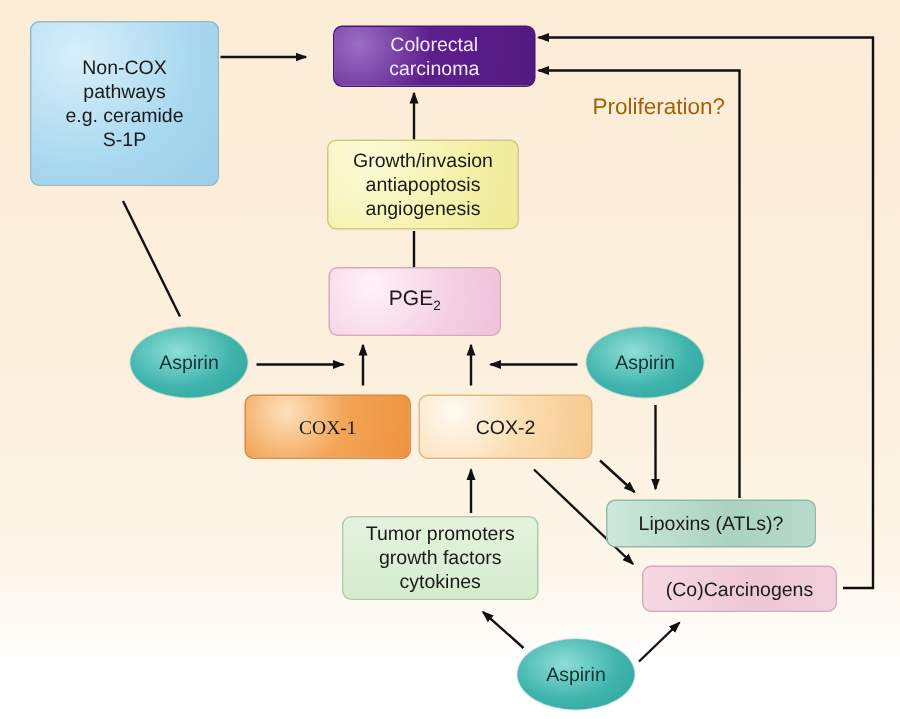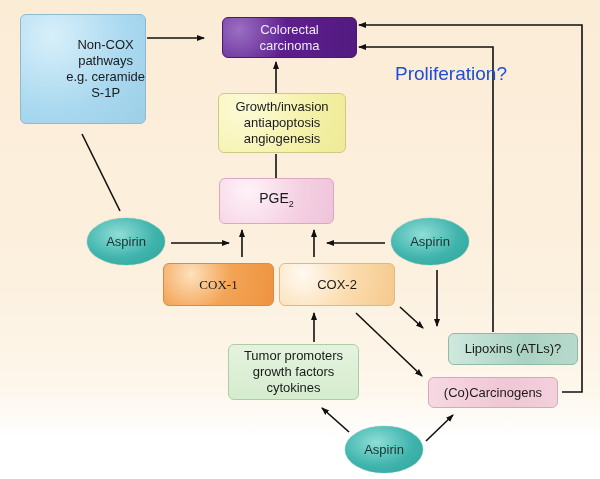--- a/index.html
+++ b/index.html
@@ -9,56 +9,56 @@
     background: linear-gradient(to bottom, #fbecd6 0%, #fcf0de 55%, #fdf6ea 80%, #ffffff 92%, #ffffff 100%);
   }
   svg.wires { position:absolute; left:0; top:0; width:600px; height:479px; }
   .box {
     position:absolute; box-sizing:border-box;
     display:flex; align-items:center; justify-content:center; text-align:center;
     border-radius:6px; font-size:13px; line-height:16px; color:#1a1a1a;
   }
   .noncox { left:20px; top:14px; width:126px; height:110px;
     background: radial-gradient(circle at 25% 20%, #d8effa 0%, #a8d8ef 60%, #9ccfe8 100%);
-    border:1px solid #8fb9cf; font-size:13px; line-height:16px;justify-content:flex-end; }
+    border:1px solid #8fb9cf; font-size:13px; line-height:16px; }
   .colorectal { left:208px; top:17px; width:135px; height:41px;
     background: radial-gradient(circle at 12% 30%, #9a6fc4 0%, #5e1f8e 40%, #521a80 100%);
     color:#f2e9fb; border:1px solid #4a1872;margin-left:14px; }
   .growth { left:218px; top:93px; width:128px; height:60px;
     background: radial-gradient(circle at 20% 20%, #fdfbd8 0%, #f4f1a8 60%, #eeea96 100%);
     border:1px solid #cdca86; }
   .pge2 { left:219px; top:178px; width:115px; height:46px;
     background: radial-gradient(circle at 25% 25%, #fff2f8 0%, #f4cfe2 60%, #efc3da 100%);
     border:1px solid #d8a9c0; font-size:14px; }
   .pge2 sub { font-size:9px; }
   .cox1 { left:163px; top:263px; width:111px; height:43px;
     background: radial-gradient(circle at 25% 25%, #fde1bc 0%, #f3a456 45%, #ee933f 100%);
     border:1px solid #d98a45;font-family:Liberation Serif, serif; }
   .cox2 { left:279px; top:263px; width:116px; height:43px;
     background: radial-gradient(circle at 20% 25%, #fffaf2 0%, #fbdcaf 50%, #f5c98c 100%);
     border:1px solid #e0b884; }
   .tumor { left:228px; top:344px; width:131px; height:56px;
     background: linear-gradient(to bottom, #e4f3de, #d5ecce);
     border:1px solid #aecda6;justify-content:center; }
-  .lipoxins { left:448px; top:333px; width:130px; height:32px;
+  .lipoxins { left:404px; top:333px; width:140px; height:32px;
     background: linear-gradient(to right, #cfe8dd 0%, #a9d2c2 60%, #b7dacb 100%);
     border:1px solid #8fbaa8; }
   .carcinogens { left:428px; top:377px; width:130px; height:31px;
     background: linear-gradient(to right, #f6d8e2 0%, #efc7d5 60%, #f2d0dc 100%);
     border:1px solid #d7a9ba; }
   .aspirin {
     position:absolute; width:78px; height:47px; border-radius:50%;
     background: radial-gradient(ellipse at 40% 35%, #8fded6 0%, #3fb4ad 55%, #2ea39c 100%);
     display:flex; align-items:center; justify-content:center;
     font-size:13px; color:#143332; box-shadow: 0 0 1px #2a8f89;
   }
   .asp-left { left:87px; top:218px; }
   .asp-right { left:391px; top:218px; }
   .asp-bottom { left:345px; top:426px; }
-  .label-prolif { position:absolute; left:395px; top:63px; font-size:19px; color:#1d4ed8; }
+  .label-prolif { position:absolute; left:395px; top:63px; font-size:15px; color:#a16207; }
 </style>
 </head>
 <body>
 
 <svg class="wires" viewBox="0 0 600 479">
   <defs>
     <marker id="ah" markerWidth="8" markerHeight="8" refX="7" refY="4" orient="auto" markerUnits="userSpaceOnUse">
       <path d="M0,1 L8,4 L0,7 Z" fill="#111"></path>
     </marker>
   </defs>

